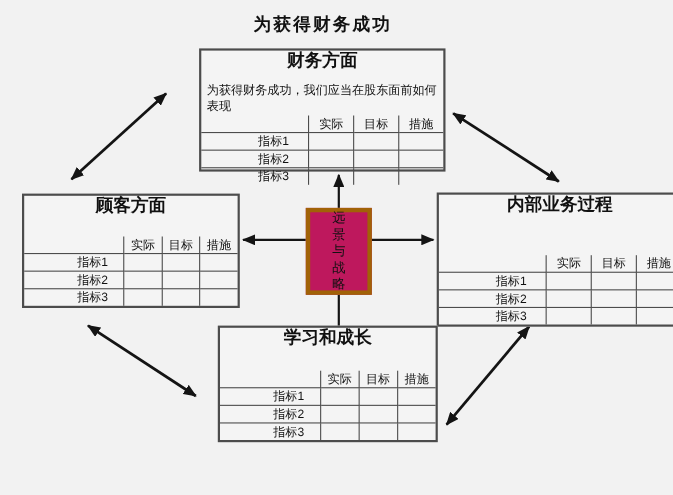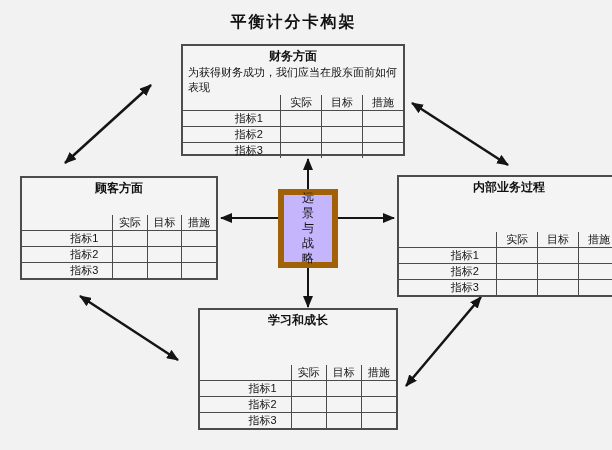--- a/index.html
+++ b/index.html
@@ -2,42 +2,42 @@
 <html><head>
 <meta charset="utf-8">
 <style>
   html,body{margin:0;padding:0;}
   body{background:#e8e8e8;font-family:"Liberation Sans","DejaVu Sans",sans-serif;}
   #stage{position:relative;width:612px;height:450px;background:#f2f2f2;overflow:hidden;color:#111;}
   #page-title{position:absolute;left:181px;top:12px;width:225px;text-align:center;
     font-size:16px;font-weight:bold;letter-spacing:2px;}
   .panel{position:absolute;border:2px solid #4c4c4c;box-sizing:border-box;background:#f4f4f4;
     display:flex;flex-direction:column;z-index:2;}
-  .panel-title{font-weight:bold;font-size:12px;text-align:center;padding:2px 0 1px;line-height:16px;}
-  .panel-desc{font-size:11px;line-height:15px;padding:0 5px;}
+  .panel-title{font-weight:bold;font-size:16px;text-align:center;padding:2px 0 1px;line-height:16px;}
+  .panel-desc{font-size:11px;line-height:15px;padding:0 5px;margin-top:10px;}
   table.grid{margin-top:auto;width:100%;border-collapse:collapse;table-layout:fixed;}
   table.grid td{border:1px solid #4c4c4c;height:15px;font-size:11px;text-align:center;
     padding:0 2px;overflow:hidden;white-space:nowrap;}
   table.grid td:first-child{border-left:none;width:27%;padding-left:36px;}
   table.grid td:last-child{border-right:none;}
   table.grid tr:last-child td{border-bottom:none;}
   table.grid tr:first-child td{border-top:none;}
   td.rowlab{font-size:10px;text-align:left;padding-left:4px;}
   td.hdr{font-size:11.5px;}
-  #vision-box{position:absolute;left:278px;top:189px;width:60px;height:79px;background:#c4b5fd;
-    border:6px solid #a16207;box-sizing:border-box;display:flex;align-items:center;justify-content:center;z-index:2;}
+  #vision-box{position:absolute;left:278px;top:189px;width:60px;height:79px;background:#be185d;
+    border:4px solid #a16207;box-sizing:border-box;display:flex;align-items:center;justify-content:center;z-index:2;}
   #vision-label{width:15px;font-size:12px;line-height:15px;word-break:break-all;text-align:center;}
   #arrow-layer{position:absolute;left:0;top:0;z-index:1;pointer-events:none;}
 </style>
 </head>
 <body>
 
 <div id="stage">
 
-  <div id="page-title">平衡计分卡构架</div>
+  <div id="page-title">为获得财务成功</div>
 
   <svg id="arrow-layer" width="612" height="450" viewBox="0 0 612 450">
     <defs>
       <marker id="ah" markerUnits="userSpaceOnUse" markerWidth="12" markerHeight="10" refX="11" refY="5" orient="auto-start-reverse">
         <path d="M0,0 L12,5 L0,10 Z" fill="#141414"></path>
       </marker>
     </defs>
     <line x1="308" y1="189" x2="308" y2="159" stroke="#141414" stroke-width="2" marker-end="url(#ah)"></line>
     <line x1="308" y1="268" x2="308" y2="307" stroke="#141414" stroke-width="2" marker-end="url(#ah)"></line>
     <line x1="278" y1="218" x2="221" y2="218" stroke="#141414" stroke-width="2" marker-end="url(#ah)"></line>
@@ -138,21 +138,21 @@
       <tr>
         <td class="rowlab">指标3</td>
         <td></td>
             <td></td>
             <td></td>
       </tr>
     </tbody>
       </table>
   </div>
 
-  <div class="panel" style="left:198px;top:308px;width:200px;height:122px">
+  <div class="panel" style="left:198px;top:296px;width:200px;height:106px">
     <div class="panel-title">学习和成长</div>
     <table class="grid">
       <tbody>
           <tr>
         <td class="rowlab"></td>
         <td class="hdr">实际</td>
         <td class="hdr">目标</td>
         <td class="hdr">措施</td>
       </tr>
       <tr>

